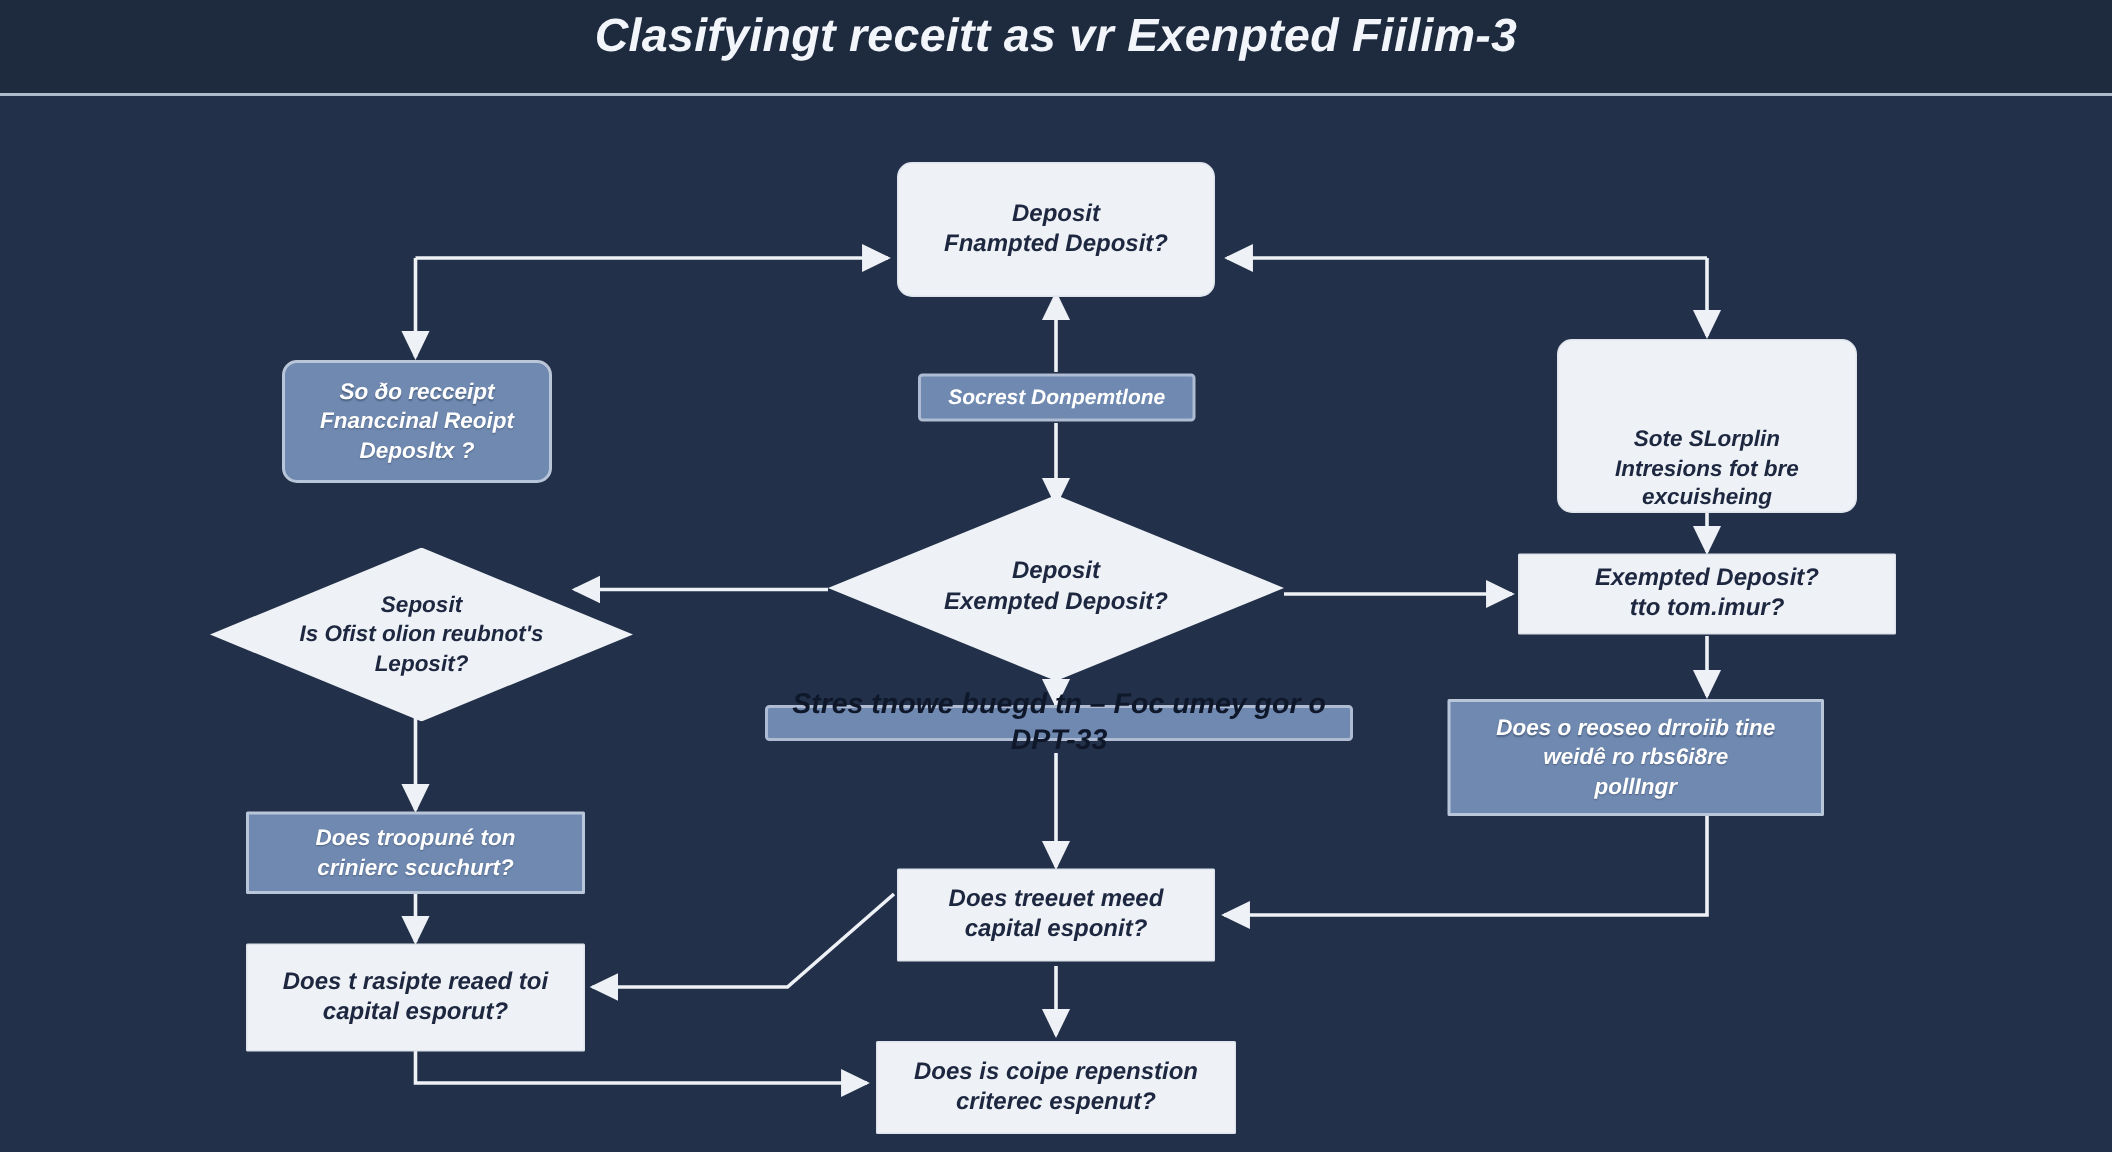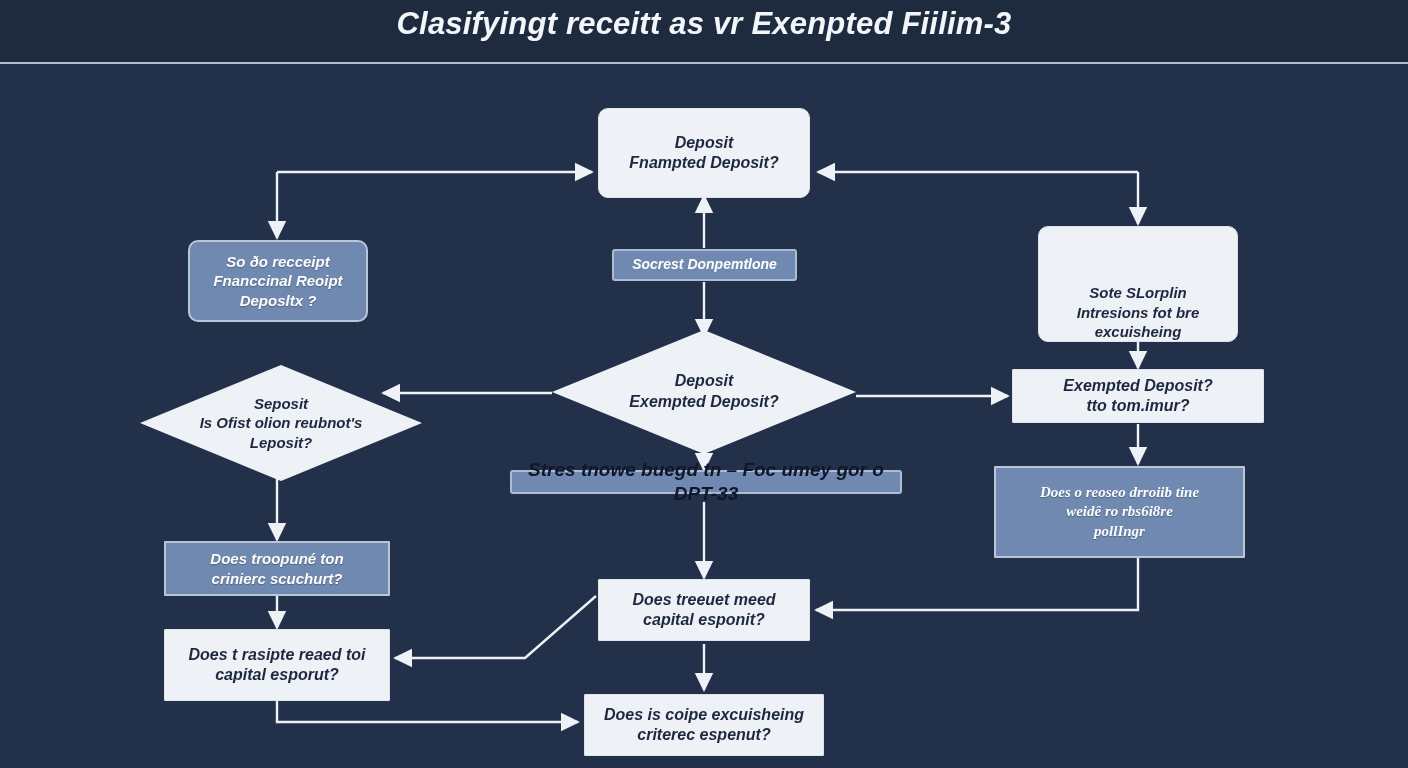--- a/index.html
+++ b/index.html
@@ -204,21 +204,21 @@
 
   <div class="node light rect" style="left:1012px; top:369px; width:252px; height:54px; font-size:16px;">
     <span>Exempted Deposit?
 tto tom.imur?</span>
   </div>
 
   <div class="node banner" style="left:510px; top:470px; width:392px; height:24px; font-size:19px; color:#0f172a;">
     <span>Stres tnowe buegd tn  –  Foc umey gor o DPT-33</span>
   </div>
 
-  <div class="node blue rect" style="left:994px; top:466px; width:251px; height:92px; font-size:15px;font-family:Liberation Serif, serif;">
+  <div class="node blue rect" style="left:965px; top:466px; width:251px; height:78px; font-size:15px;">
     <span>Does o reoseo drroiib tine
 weidê ro rbs6i8re
 pollIngr</span>
   </div>
 
   <div class="node blue rect" style="left:164px; top:541px; width:226px; height:55px; font-size:15px;">
     <span>Does troopuné ton
 crinierc scuchurt?</span>
   </div>
 
@@ -226,17 +226,17 @@
     <span>Does t rasipte reaed toi
 capital esporut?</span>
   </div>
 
   <div class="node light rect" style="left:598px; top:579px; width:212px; height:62px; font-size:16px;">
     <span>Does treeuet meed
 capital esponit?</span>
   </div>
 
   <div class="node light rect" style="left:584px; top:694px; width:240px; height:62px; font-size:16px;">
-    <span>Does is coipe excuisheing
+    <span>Does is coipe repenstion
 criterec espenut?</span>
   </div>
 
 </div>
 
 </body></html>

